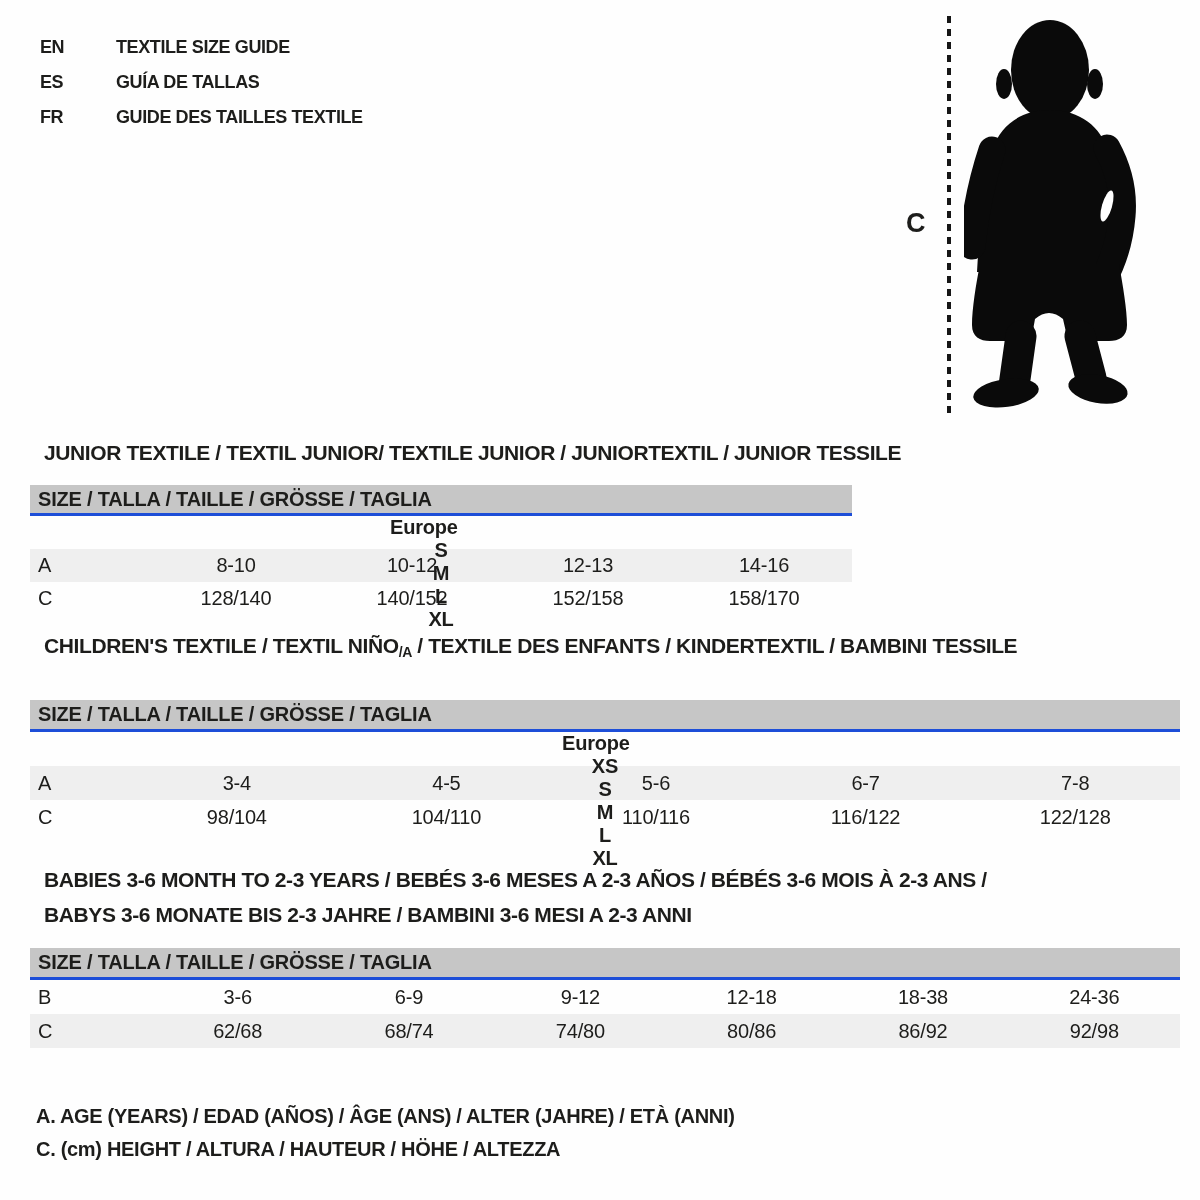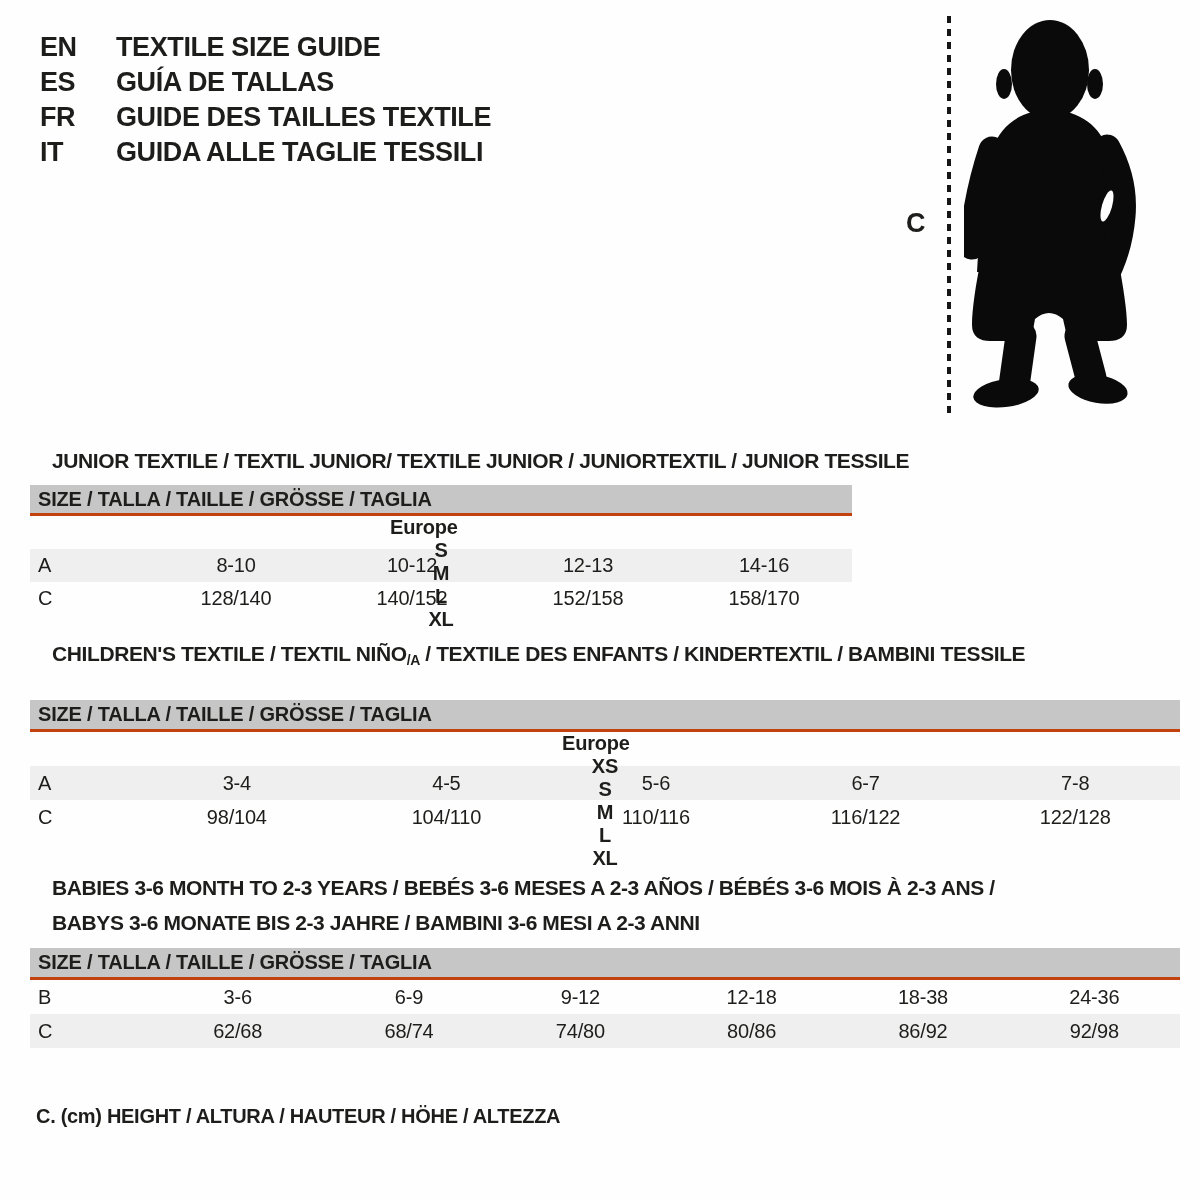--- a/index.html
+++ b/index.html
@@ -2,39 +2,39 @@
 <html><head>
 <meta charset="utf-8">
 <style>
   html,body{margin:0;padding:0;background:#fff;}
   .page{
     position:relative;width:1200px;height:1200px;background:#fefefe;overflow:hidden;
     font-family:"Liberation Sans", sans-serif;color:#1d1d1b;
   }
   
   .lang-block{position:absolute;left:40px;top:30px;}
-  .lang-row{height:35px;line-height:35px;font-size:27px;font-weight:bold;letter-spacing:-0.4px;white-space:pre;}
+  .lang-row{height:35px;line-height:35px;font-size:18px;font-weight:bold;letter-spacing:-0.4px;white-space:pre;}
   .lang-code{display:inline-block;width:76px;}
   
   .dash-line{
     position:absolute;left:947px;top:16px;width:4px;height:398px;
     background:repeating-linear-gradient(to bottom,#161616 0 7px,transparent 7px 13px);
   }
   .figure-c{position:absolute;left:906px;top:208px;font-size:27px;font-weight:bold;}
   .toddler{position:absolute;left:964px;top:18px;}
   
   .sec-title{
-    position:absolute;left:36px;margin:16px;font-size:21px;font-weight:bold;
+    position:absolute;left:36px;margin:8px;font-size:21px;font-weight:bold;
     letter-spacing:-0.4px;white-space:pre;
   }
   .sub{font-size:14px;position:relative;top:4px;letter-spacing:-0.4px;}
   
   .table{position:absolute;font-size:20px;letter-spacing:-0.2px;}
   .thead{
-    background:#c6c6c6;border-bottom:3px solid #c2410c;box-sizing:border-box;
+    background:#c6c6c6;border-bottom:3px solid #1d4ed8;box-sizing:border-box;
     display:flex;align-items:center;padding-left:8px;font-weight:bold;
   }
   .t1 .thead{height:31px;} .t2 .thead,.t3 .thead{height:32px;}
   .trow{display:flex;align-items:center;}
   .t1 .trow{height:33px;} .t2 .trow,.t3 .trow{height:34px;}
   .trow.alt{background:#efefef;}
   .trow.size-row{font-weight:bold;flex-direction:column;}
   .tlabel{padding-left:8px;box-sizing:border-box;font-weight:normal;}
   .size-row .tlabel{font-weight:bold;}
   .tcell{flex:1;text-align:center;}
@@ -47,21 +47,20 @@
 </style>
 </head>
 <body>
 
 <div class="page">
 
   <section class="lang-block">
     <div class="lang-row"><span class="lang-code">EN</span><span class="lang-label">TEXTILE SIZE GUIDE</span></div>
     <div class="lang-row"><span class="lang-code">ES</span><span class="lang-label">GUÍA DE TALLAS</span></div>
     <div class="lang-row"><span class="lang-code">FR</span><span class="lang-label">GUIDE DES TAILLES TEXTILE</span></div>
-    <div class="lang-row"><span class="lang-code">IT</span><span class="lang-label">GUIDA ALLE TAGLIE TESSILI</span></div>
   </section>
 
   <div class="dash-line"></div>
   <div class="figure-c">C</div>
   <svg class="toddler" width="172" height="396" viewBox="0 0 172 396" aria-hidden="true">
     <g fill="#0a0a0a">
       <ellipse cx="86" cy="52" rx="39" ry="50"></ellipse>
       <ellipse cx="40" cy="66" rx="8" ry="15"></ellipse>
       <ellipse cx="131" cy="66" rx="8" ry="15"></ellipse>
       <path d="M86 92 C 116 92 137 109 144 133 C 151 158 154 192 156 226 L 157 254 L 13 254 L 15 220 C 17 186 21 152 29 130 C 37 107 57 92 86 92 Z"></path>
@@ -163,16 +162,17 @@
       <span class="tcell">62/68</span>
       <span class="tcell">68/74</span>
       <span class="tcell">74/80</span>
       <span class="tcell">80/86</span>
       <span class="tcell">86/92</span>
       <span class="tcell">92/98</span>
     </div>
   </div>
 
   <div class="legend">
+    <div class="legend-line">A. AGE (YEARS) / EDAD (AÑOS) / ÂGE (ANS) / ALTER (JAHRE) / ETÀ (ANNI)</div>
     <div class="legend-line">C. (cm) HEIGHT / ALTURA / HAUTEUR / HÖHE / ALTEZZA</div>
   </div>
 
 </div>
 
 </body></html>

